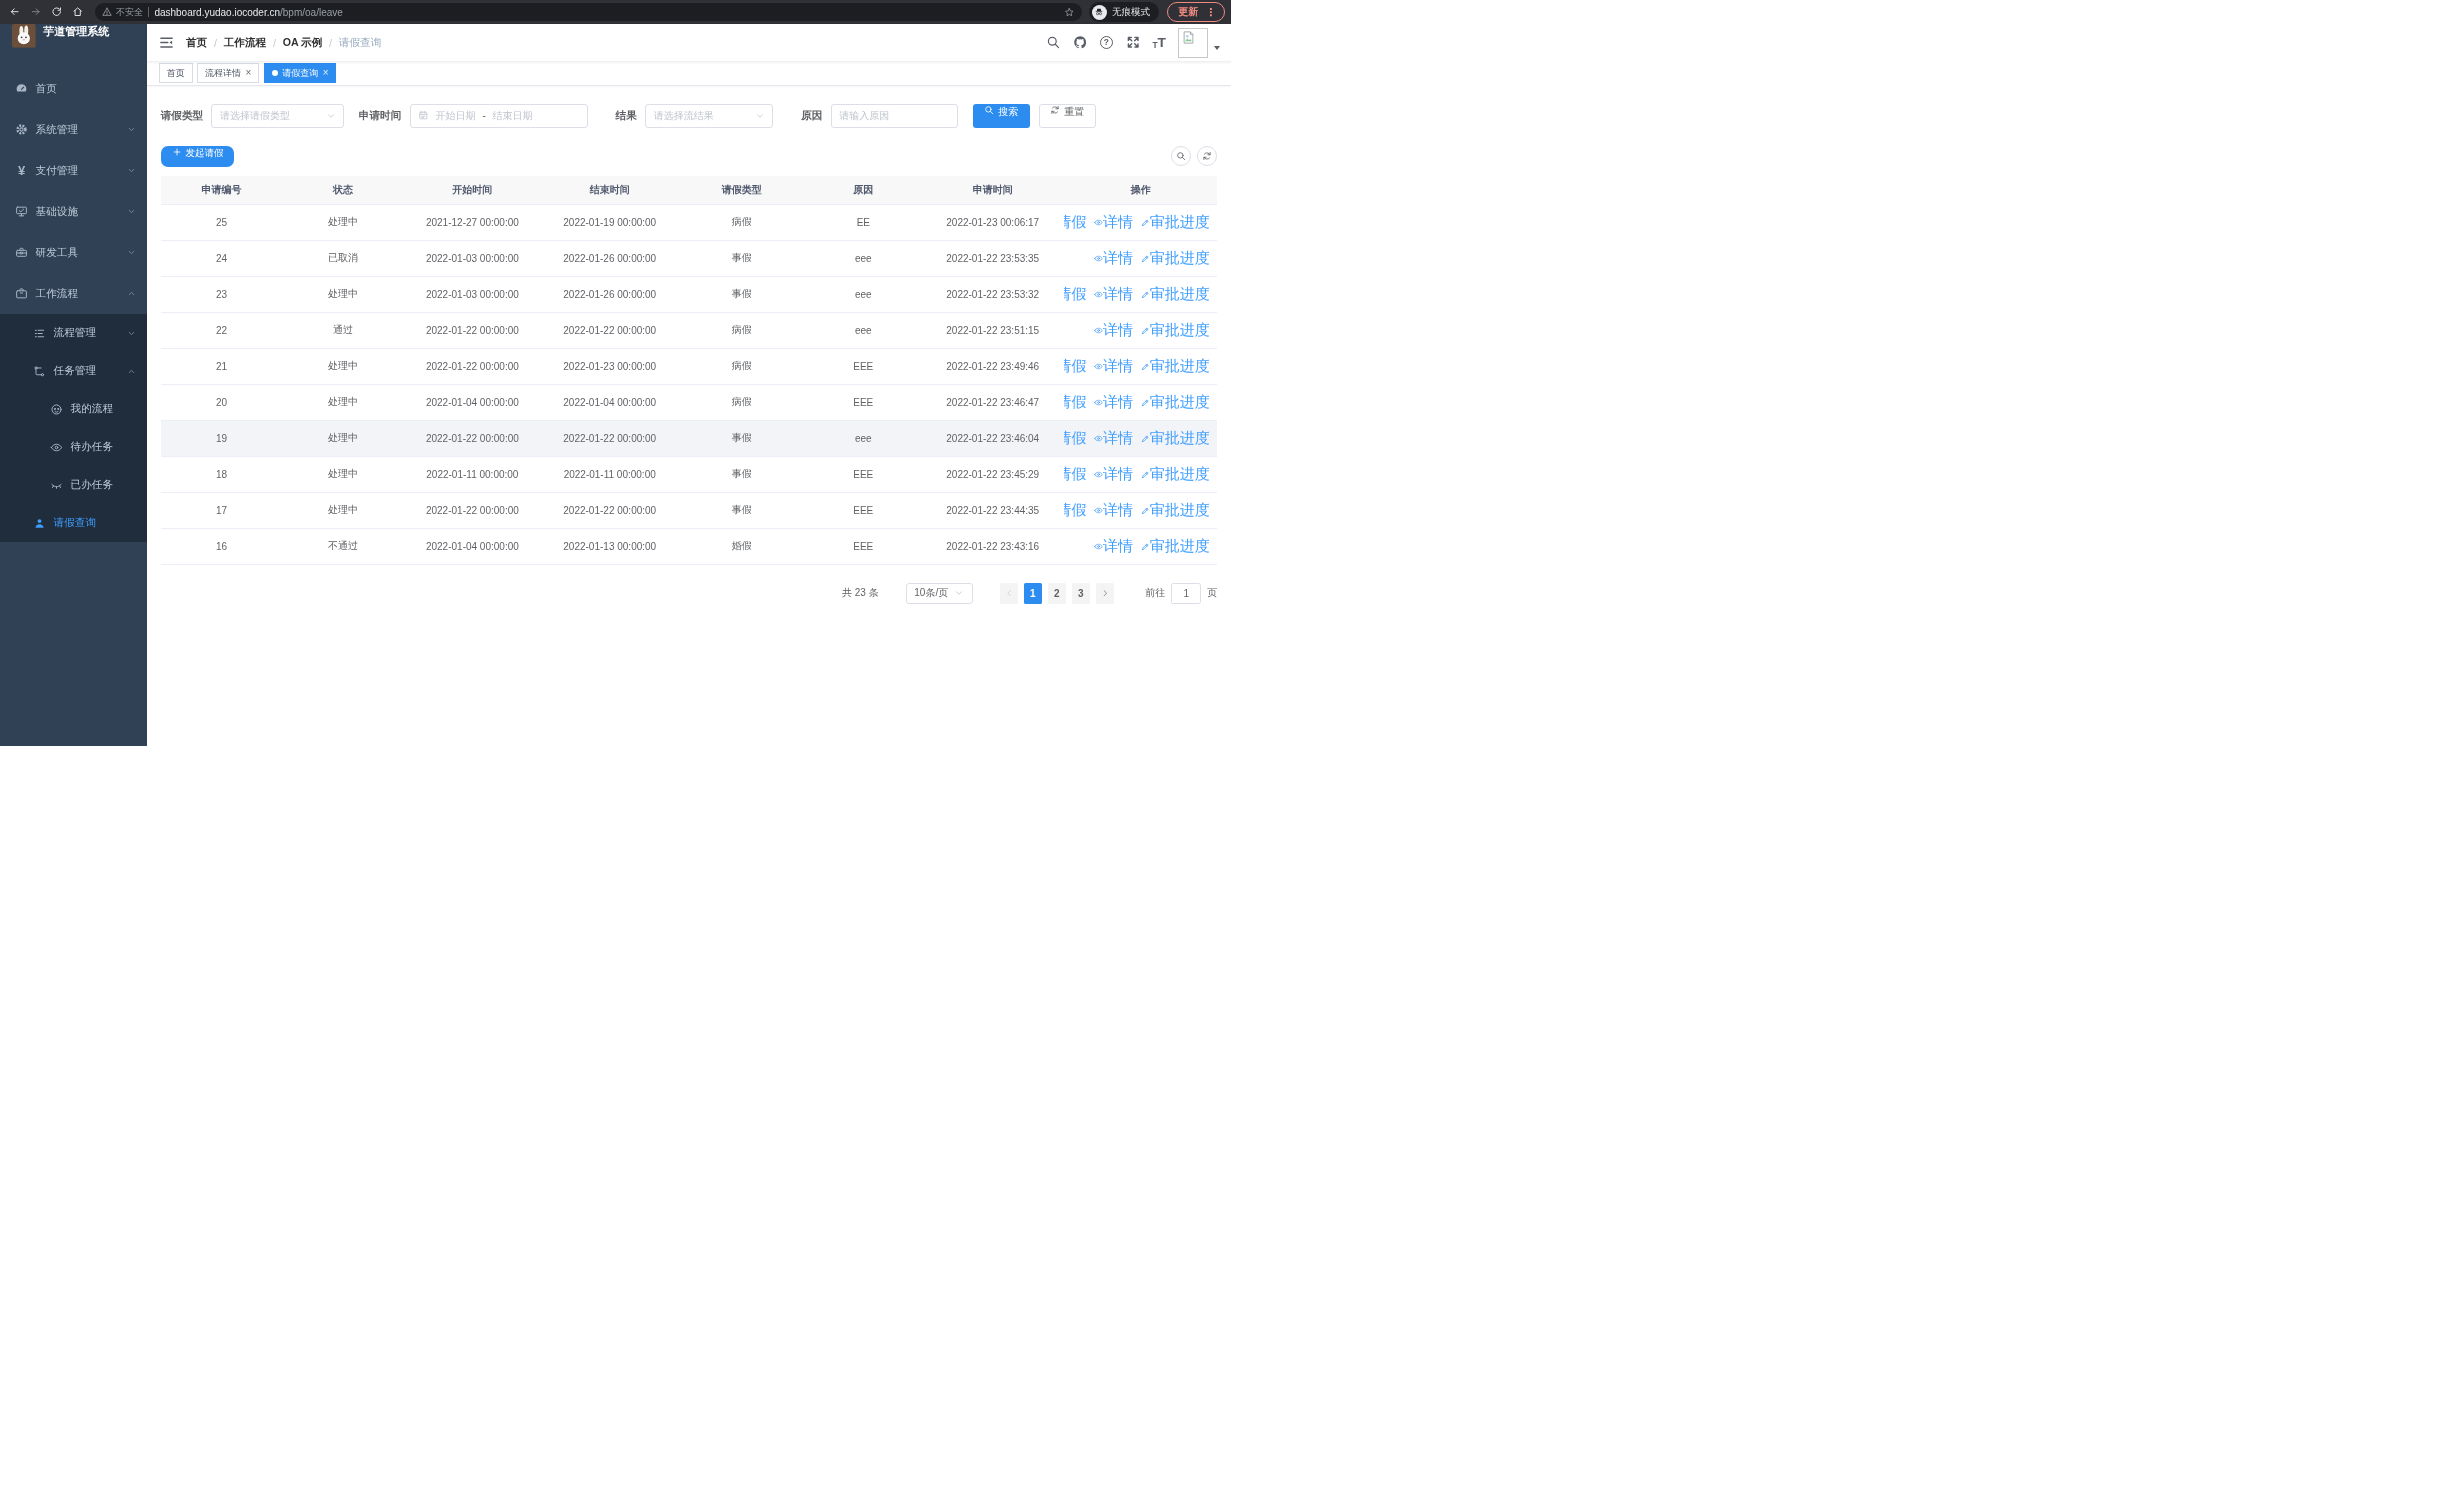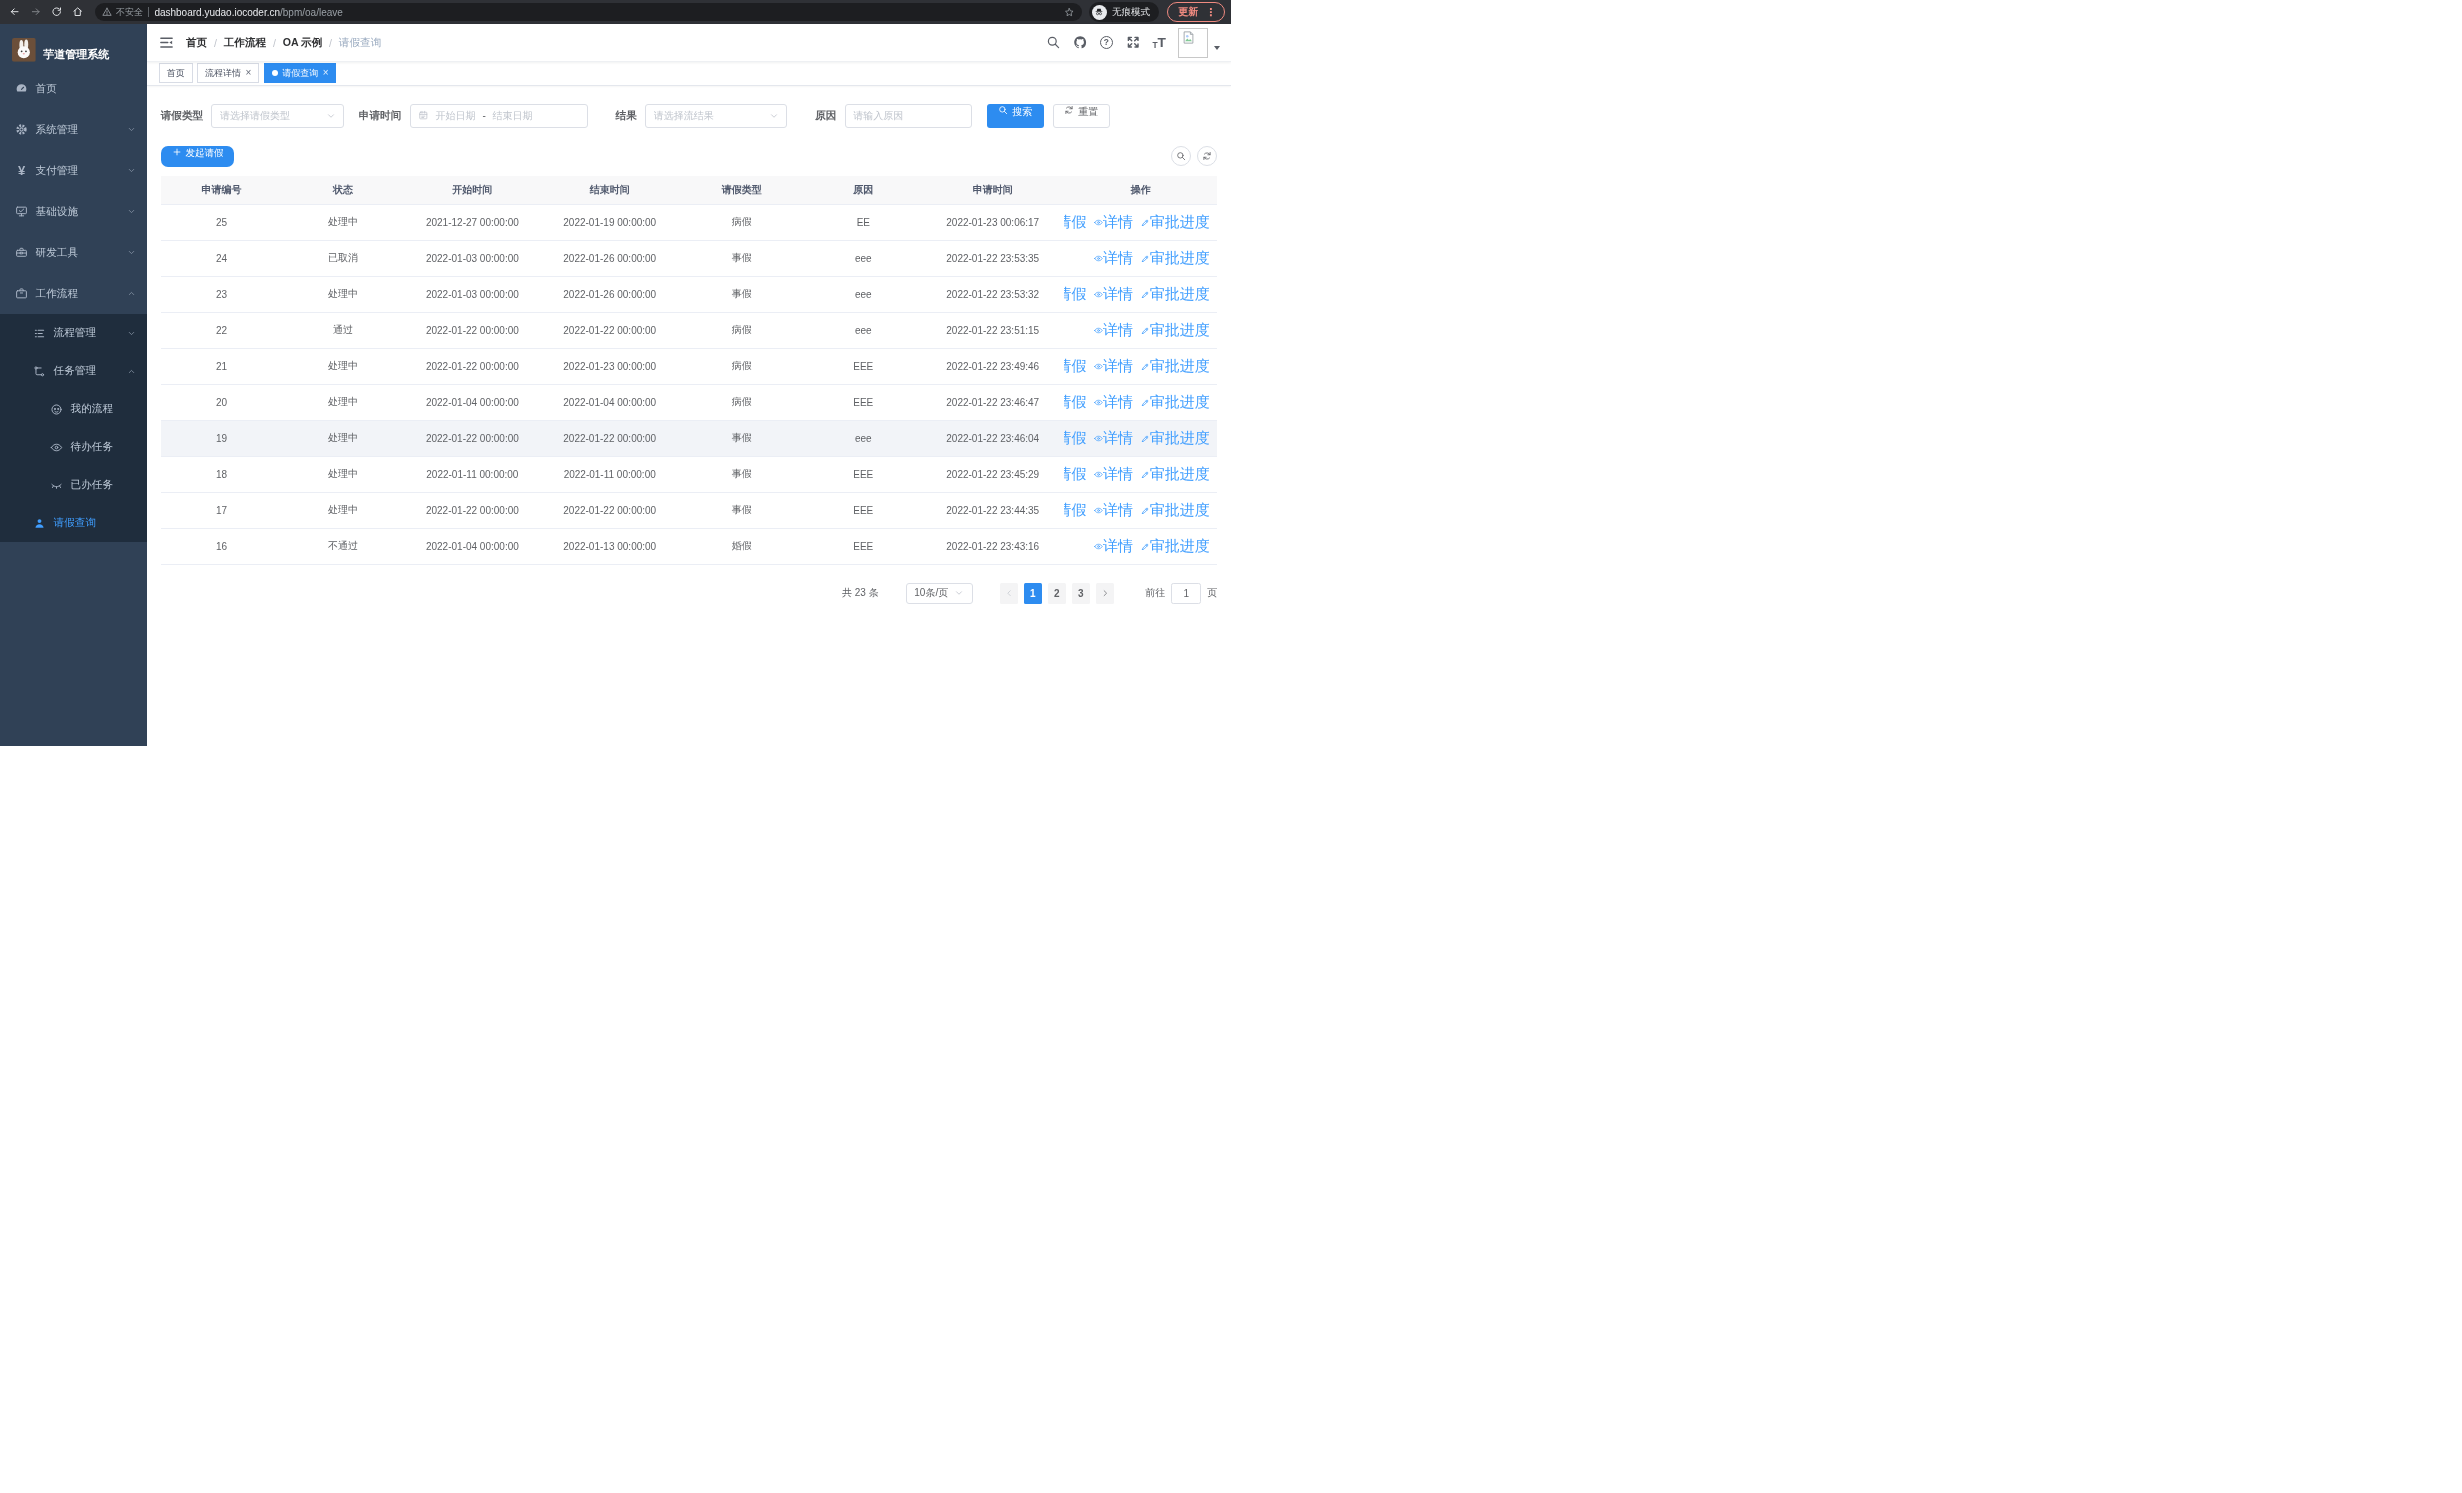--- a/index.html
+++ b/index.html
@@ -25,21 +25,21 @@
   .incog .disc { width:15px; height:15px; border-radius:50%; background:#e8eaed; display:flex; align-items:center; justify-content:center; }
   .incog .disc svg { width:10px; height:10px; }
   .update-pill { height:20px; border:1.1px solid #ef8a80; border-radius:10px; color:#ef8a80; display:flex; align-items:center; gap:7.6px; padding:0 7.6px 0 10.6px; font-size:10px; font-weight:700; flex:0 0 auto; margin-left:4.6px; }
   .update-pill .dots { font-size:10.6px; letter-spacing:0; }
 
   
   .app { display:flex; height:722px; }
 
   
   .sidebar { width:147px; background:#304156; flex:0 0 auto; display:flex; flex-direction:column; }
-  .logo-row { height:38px; display:flex; align-items:flex-end; gap:7.6px; padding:0 8px 0 12px; }
+  .logo-row { height:38px; display:flex; align-items:flex-start; gap:7.6px; padding:0 8px 0 12px; }
   .logo-img { width:23.6px; height:23.6px; border-radius:2.3px; overflow:hidden; flex:0 0 auto; }
   .logo-title { color:#fff; font-size:11px; font-weight:700; white-space:nowrap; }
   .menu { flex:1; padding-top:6px; }
   .mi { display:flex; align-items:center; height:41px; padding:0 10.6px 0 15px; color:#bfcbd9; font-size:10.6px; cursor:pointer; }
   .mi .mic { width:13px; height:13px; margin-right:7.6px; color:#a9b4c4; display:flex; align-items:center; justify-content:center; flex:0 0 auto; }
   .mi .mic svg { width:13px; height:13px; }
   .mi .lbl { flex:1; white-space:nowrap; }
   .mi .chev { width:9px; height:9px; color:#8a97a8; }
   .submenu { background:#1f2d3d; }
   .mi.l2 { height:38px; padding-left:33px; }
@@ -81,21 +81,21 @@
   .filters { display:flex; align-items:center; flex-wrap:nowrap; }
   .f-label { font-size:10.6px; font-weight:700; color:#606266; margin-right:8.4px; white-space:nowrap; }
   .ctl { height:24px; border:0.8px solid #dcdfe6; border-radius:3px; background:#fff; display:flex; align-items:center; font-size:10px; color:#bfc4cc; padding:0 7.6px; cursor:pointer; }
   .ctl .ph { flex:1; white-space:nowrap; overflow:hidden; }
   .ctl .chev { width:10px; height:10px; color:#c0c4cc; flex:0 0 auto; }
   .sel-type { width:133px; margin-right:14.4px; }
   .range { width:178px; margin-right:28px; gap:6.8px; cursor:text; }
   .range .cal { width:10.6px; height:10.6px; color:#c0c4cc; flex:0 0 auto; }
   .range .rph { white-space:nowrap; }
   .range .rsep { color:#606266; }
-  .sel-result { width:142px; margin-right:28px; }
+  .sel-result { width:128px; margin-right:28px; }
   .inp-reason { width:127px; margin-right:15px; cursor:text; }
   .inp-reason input { border:none; outline:none; width:100%; font-size:10px; color:#606266; font-family:inherit; }
   .inp-reason input::placeholder { color:#bfc4cc; }
   .btn { height:24px; border-radius:3px; font-size:10px; display:inline-flex; align-items:flex-start; justify-content:center; gap:3.8px; cursor:pointer; border:0.8px solid transparent; padding:0 10.6px; white-space:nowrap; }
   .btn svg { width:10px; height:10px; }
   .btn-primary { background:#2d8cf0; color:#fff; }
   .btn-plain { background:#fff; border-color:#dcdfe6; color:#606266; }
   .btn-search { margin-right:9px; }
 
   

